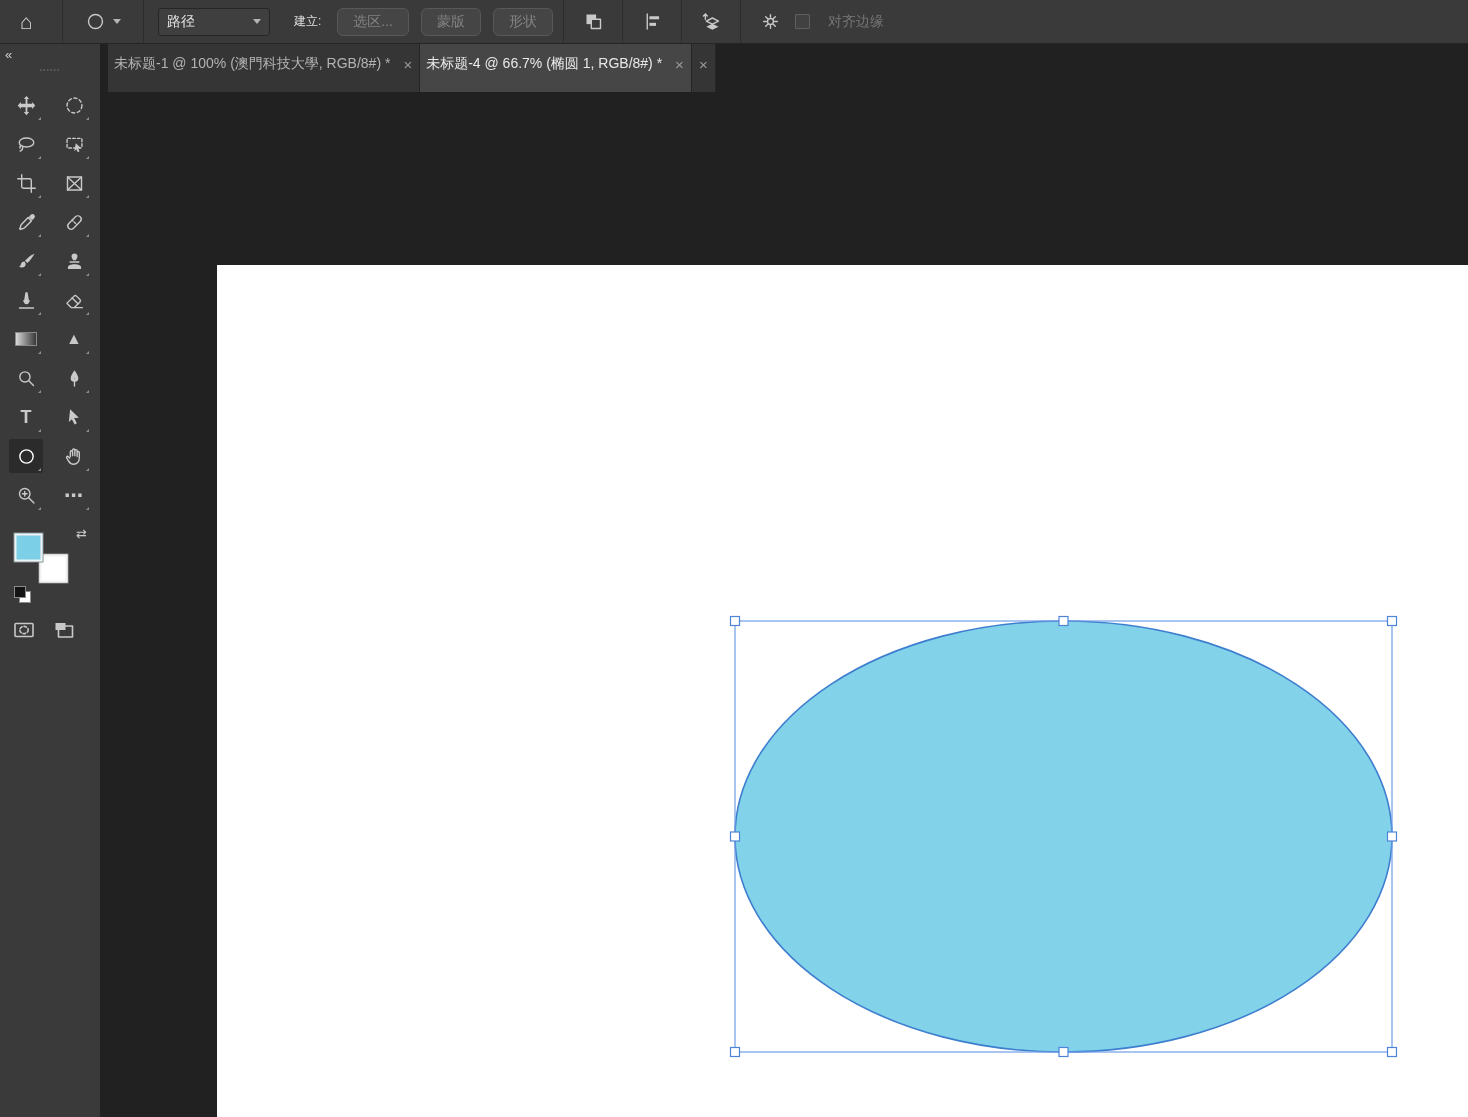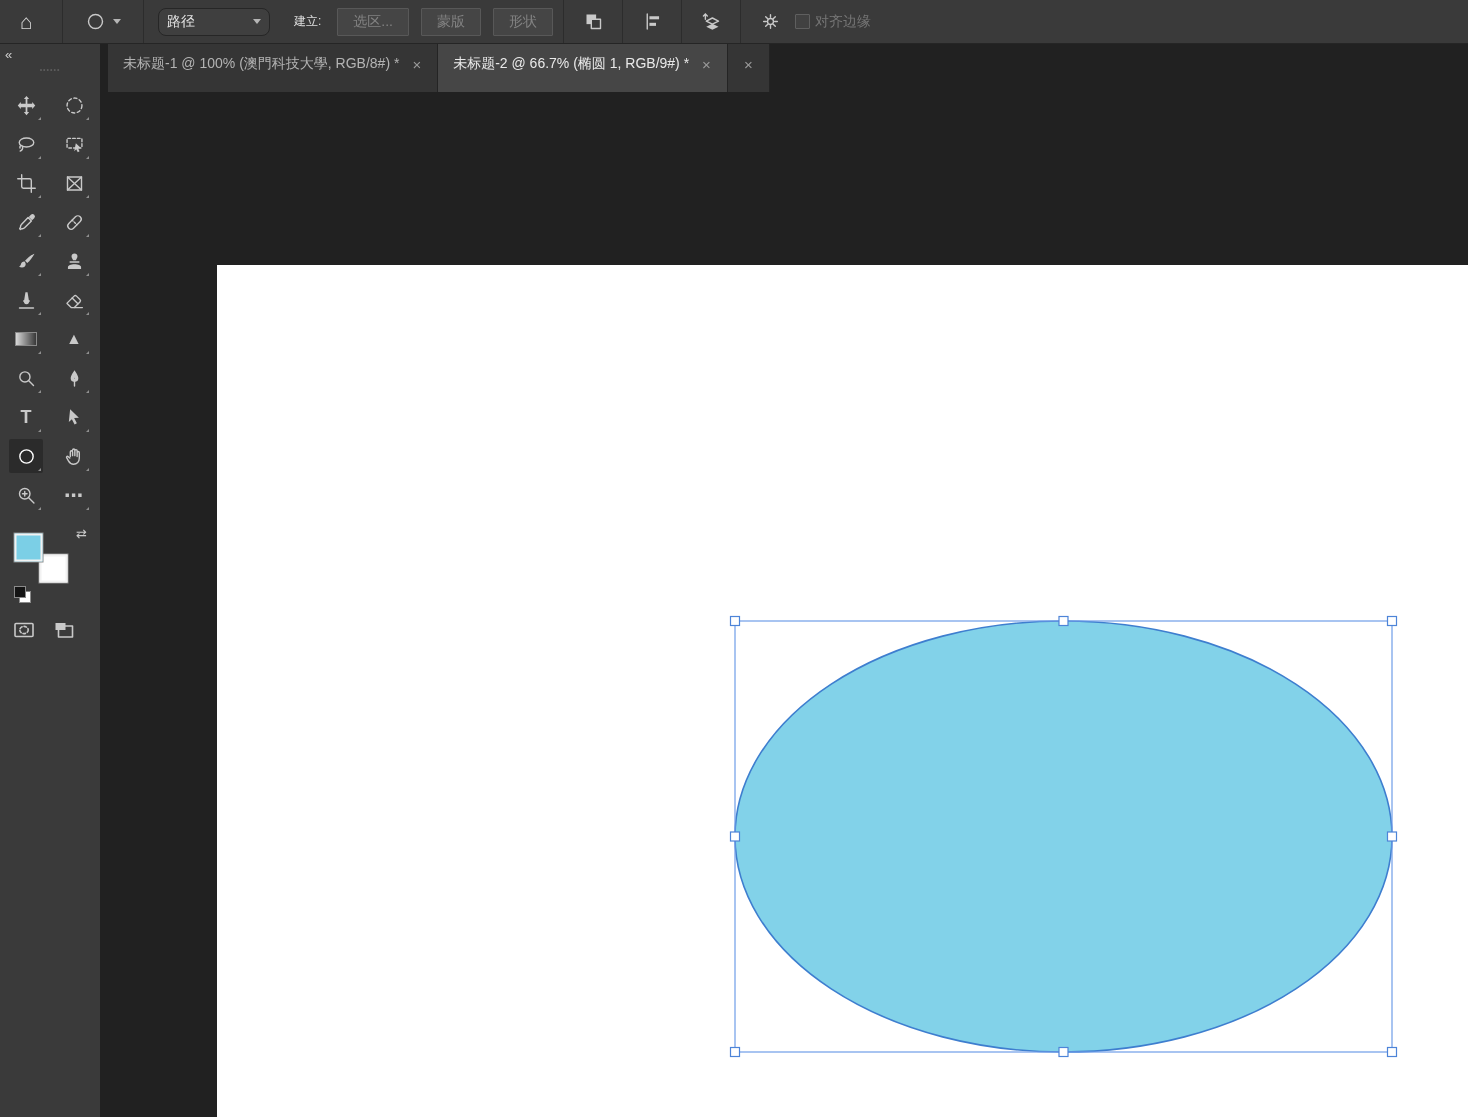--- a/index.html
+++ b/index.html
@@ -10,28 +10,28 @@
   
   .options-bar{position:absolute;top:0;left:0;right:0;height:43px;background:#3a3a3a;
                display:flex;align-items:center;border-bottom:1px solid #252525;z-index:5}
   .obar-sep{width:1px;align-self:stretch;background:#2c2c2c;margin:0 10px}
   .home-btn{width:52px;height:43px;display:flex;align-items:center;justify-content:center;
             font-size:21px;color:#d8d8d8}
   .tool-preview{display:flex;align-items:center;gap:7px;padding:0 12px;height:43px}
   .caret-down{width:0;height:0;border-left:4px solid transparent;border-right:4px solid transparent;
               border-top:5px solid #b5b5b5}
   .mode-select{display:flex;align-items:center;justify-content:space-between;width:94px;height:26px;
-               background:#3f3f3f;border:1px solid #262626;border-radius:8px;padding:0 8px;
+               background:#3f3f3f;border:1px solid #262626;border-radius:3px;padding:0 8px;
                font-size:14px;color:#e4e4e4;margin-left:4px}
   .obar-label{font-size:12px;color:#dedede;margin-left:24px}
-  .obtn{background:#454545;border:1px solid #585858;border-radius:1px;color:#828282;
+  .obtn{background:#454545;border:1px solid #585858;border-radius:6px;color:#828282;
         font-size:14px;padding:4px 15px;margin-left:12px;font-family:inherit}
   .obtn:first-of-type{margin-left:16px}
   .oicon{width:38px;height:43px;display:flex;align-items:center;justify-content:center}
-  .chk{display:flex;align-items:center;gap:5px;margin-left:6px}
+  .chk{display:flex;align-items:center;gap:18px;margin-left:6px}
   .chk .box{width:13px;height:13px;border:1px solid #5f5f5f;background:#414141;border-radius:1px}
   .chk .txt{font-size:14px;color:#767676}
 
   
   .sidebar{position:absolute;top:44px;left:0;width:100px;bottom:0;background:#3a3a3a;z-index:4}
   .collapse{position:absolute;top:3px;left:5px;font-size:13px;color:#cfcfcf;letter-spacing:-1px}
   .grip{position:absolute;top:22px;left:0;width:100px;text-align:center;color:#5e5e5e;
         font-size:7px;letter-spacing:1px}
   .tools{display:grid;grid-template-columns:34px 34px;column-gap:14px;row-gap:5px;
          justify-content:center;margin-top:44px}
@@ -57,21 +57,21 @@
   .mini-sw .b{position:absolute;left:0;top:0;width:10px;height:10px;background:#141414;
               border:1px solid #8a8a8a;z-index:2}
   .mini-sw .w{position:absolute;left:5px;top:5px;width:10px;height:10px;background:#fff;
               border:1px solid #8a8a8a}
   .btools{display:flex;gap:16px;margin:20px 0 0 12px}
   .btools .ic{width:24px;height:24px}
 
   
   .main{position:absolute;top:44px;left:100px;right:0;bottom:0;background:#212121}
   .tab-strip{height:48px;display:flex;align-items:flex-end;padding-left:8px;background:#212121}
-  .tab{height:56px;display:flex;align-items:center;gap:12px;padding:0 15px;background:#353535;
+  .tab{height:56px;display:flex;align-items:center;gap:12px;padding:0 6px;background:#353535;
        color:#b3b3b3;font-size:14px;border-right:1px solid #242424;white-space:nowrap}
   .tab.active{background:#464646;color:#e9e9e9}
   .tab .close{font-size:15px;color:#9b9b9b;padding:0 1px}
   .pasteboard{position:absolute;top:48px;left:0;right:0;bottom:0;background:#212121;overflow:hidden}
   .canvas{position:absolute;left:117px;top:173px;width:1251px;height:852px;background:#fff}
   .handle{fill:#ffffff;stroke:#4d84d8;stroke-width:1.2}
   .bbox{fill:none;stroke:#6f9de8;stroke-width:1.2}
 </style>
 </head>
 <body>
@@ -299,21 +299,21 @@
     </div>
   </aside>
 
   <main class="main">
     <div class="tab-strip">
       <div class="tab">
         <span>未标题-1 @ 100% (澳門科技大學, RGB/8#) *</span>
         <span class="close">×</span>
       </div>
       <div class="tab active">
-        <span>未标题-2 @ 66.7% (椭圆 1, RGB/9#) *</span>
+        <span>未标题-4 @ 66.7% (椭圆 1, RGB/8#) *</span>
         <span class="close">×</span>
       </div>
       <div class="tab">
         <span class="close">×</span>
       </div>
     </div>
 
     <div class="pasteboard">
       <div class="canvas">
         <svg width="1251" height="852">

